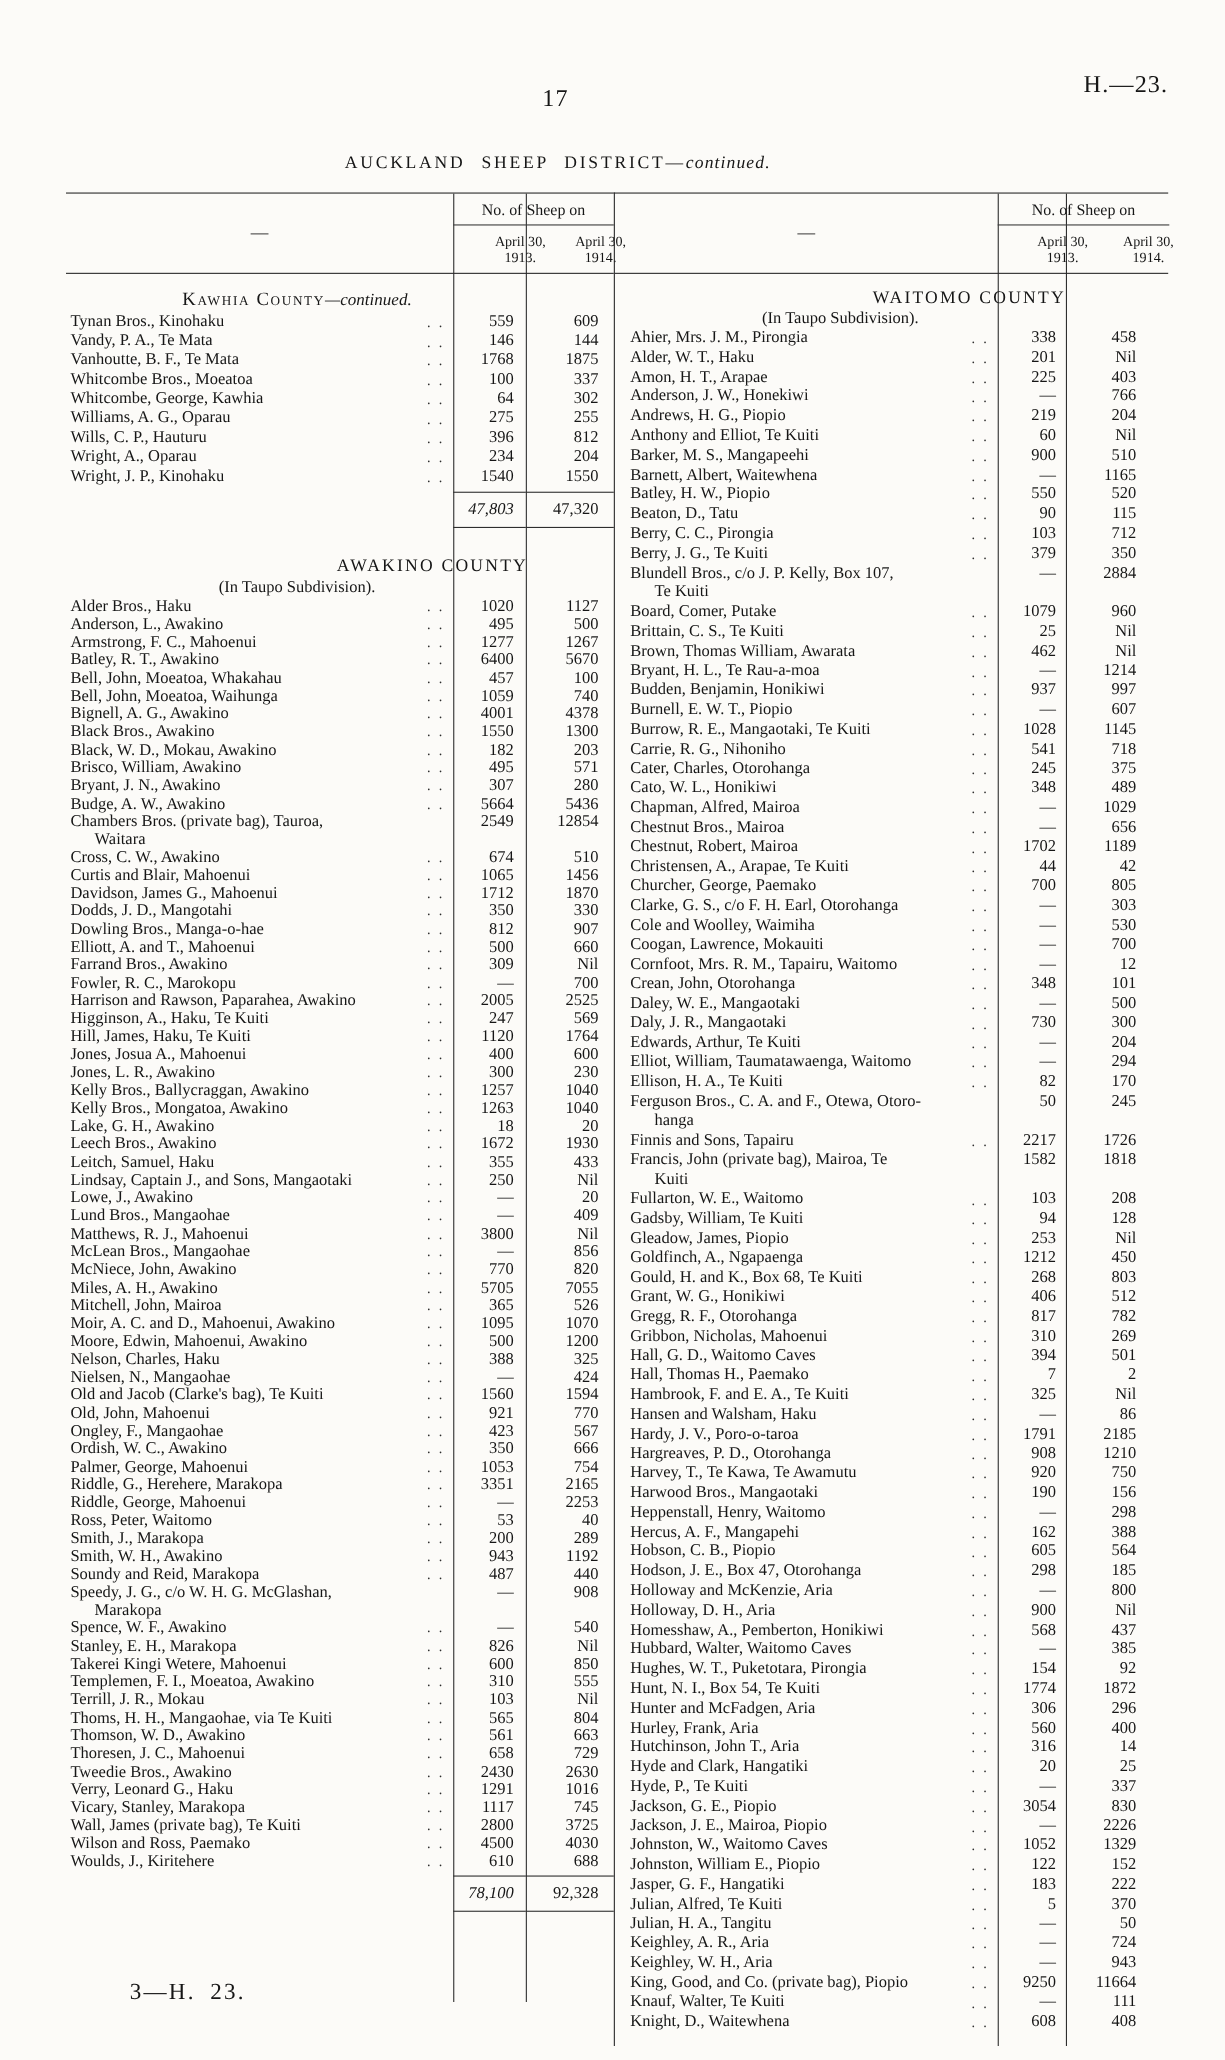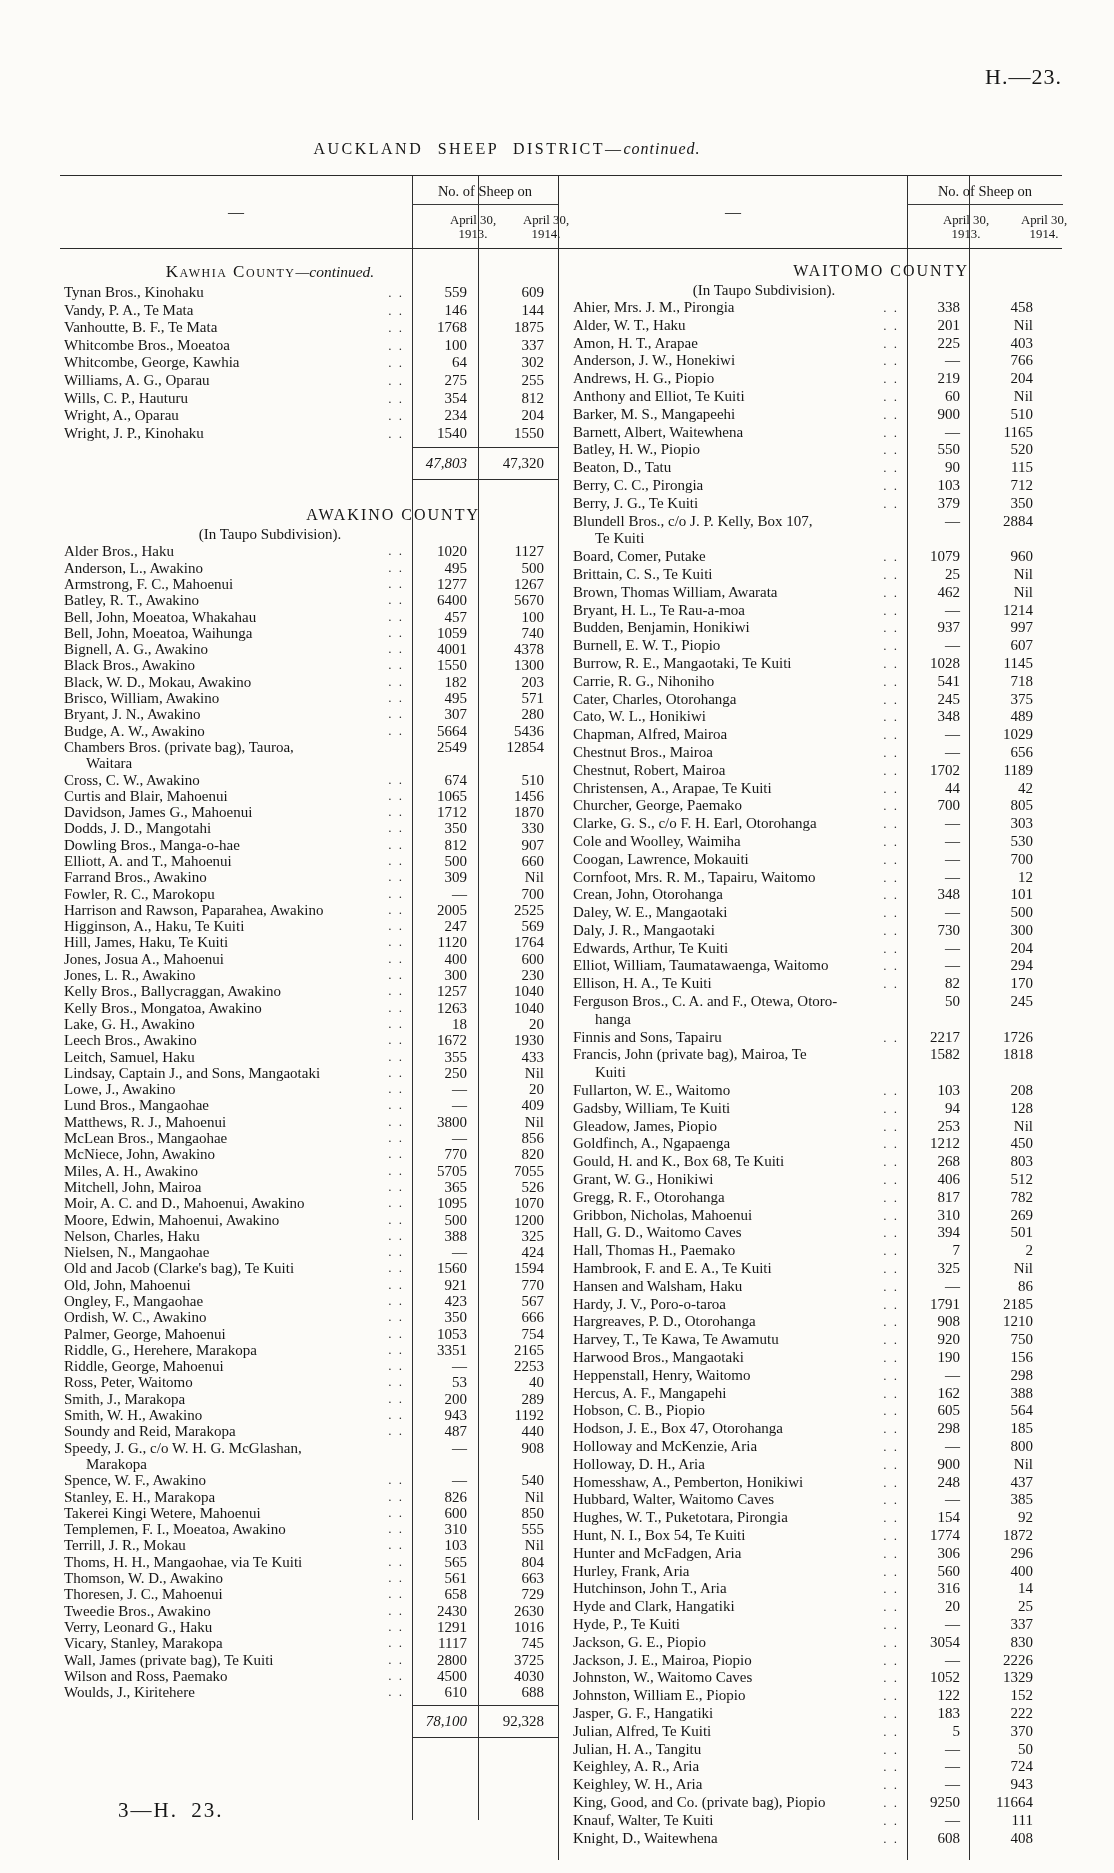--- a/index.html
+++ b/index.html
@@ -94,20 +94,21 @@
   .half-l .t1{padding-right:11px;font-style:italic;} .half-l .t2{padding-right:14px;}
 
   .footer{
     position:absolute; top:1798px; left:118px; font-size:21px; letter-spacing:2px; word-spacing:6px;
   }
 </style>
 </head>
 <body>
 
 <div class="page">
+  <div class="pagenum">17</div>
   <div class="docref">H.—23.</div>
   <div class="title"><span>AUCKLAND SHEEP DISTRICT—</span><span class="it">continued.</span></div>
 
   <div class="table">
 
     <div class="half half-l">
       <div class="vrule vr1"></div>
       <div class="vrule vr2"></div>
       <div class="thead">
         <div class="nm-dash">—</div>
@@ -147,21 +148,21 @@
               <span class="v v1">64</span>
               <span class="v v2">302</span>
             </div>
             <div class="row">
               <span class="nm">Williams, A. G., Oparau<span class="ldr">. .</span></span>
               <span class="v v1">275</span>
               <span class="v v2">255</span>
             </div>
             <div class="row">
               <span class="nm">Wills, C. P., Hauturu<span class="ldr">. .</span></span>
-              <span class="v v1">354</span>
+              <span class="v v1">396</span>
               <span class="v v2">812</span>
             </div>
             <div class="row">
               <span class="nm">Wright, A., Oparau<span class="ldr">. .</span></span>
               <span class="v v1">234</span>
               <span class="v v2">204</span>
             </div>
             <div class="row">
               <span class="nm">Wright, J. P., Kinohaku<span class="ldr">. .</span></span>
               <span class="v v1">1540</span>
@@ -862,21 +863,21 @@
               <span class="v v1">—</span>
               <span class="v v2">800</span>
             </div>
             <div class="row">
               <span class="nm">Holloway, D. H., Aria<span class="ldr">. .</span></span>
               <span class="v v1">900</span>
               <span class="v v2">Nil</span>
             </div>
             <div class="row">
               <span class="nm">Homesshaw, A., Pemberton, Honikiwi<span class="ldr">. .</span></span>
-              <span class="v v1">248</span>
+              <span class="v v1">568</span>
               <span class="v v2">437</span>
             </div>
             <div class="row">
               <span class="nm">Hubbard, Walter, Waitomo Caves<span class="ldr">. .</span></span>
               <span class="v v1">—</span>
               <span class="v v2">385</span>
             </div>
             <div class="row">
               <span class="nm">Hughes, W. T., Puketotara, Pirongia<span class="ldr">. .</span></span>
               <span class="v v1">154</span>

